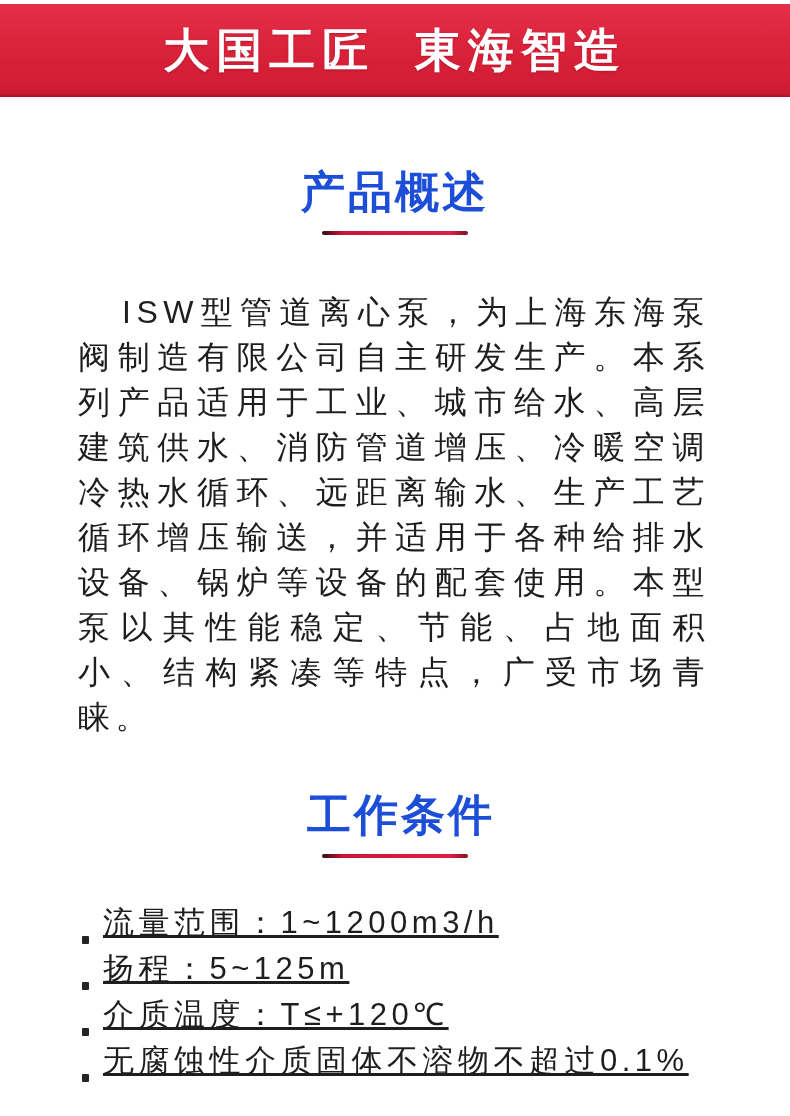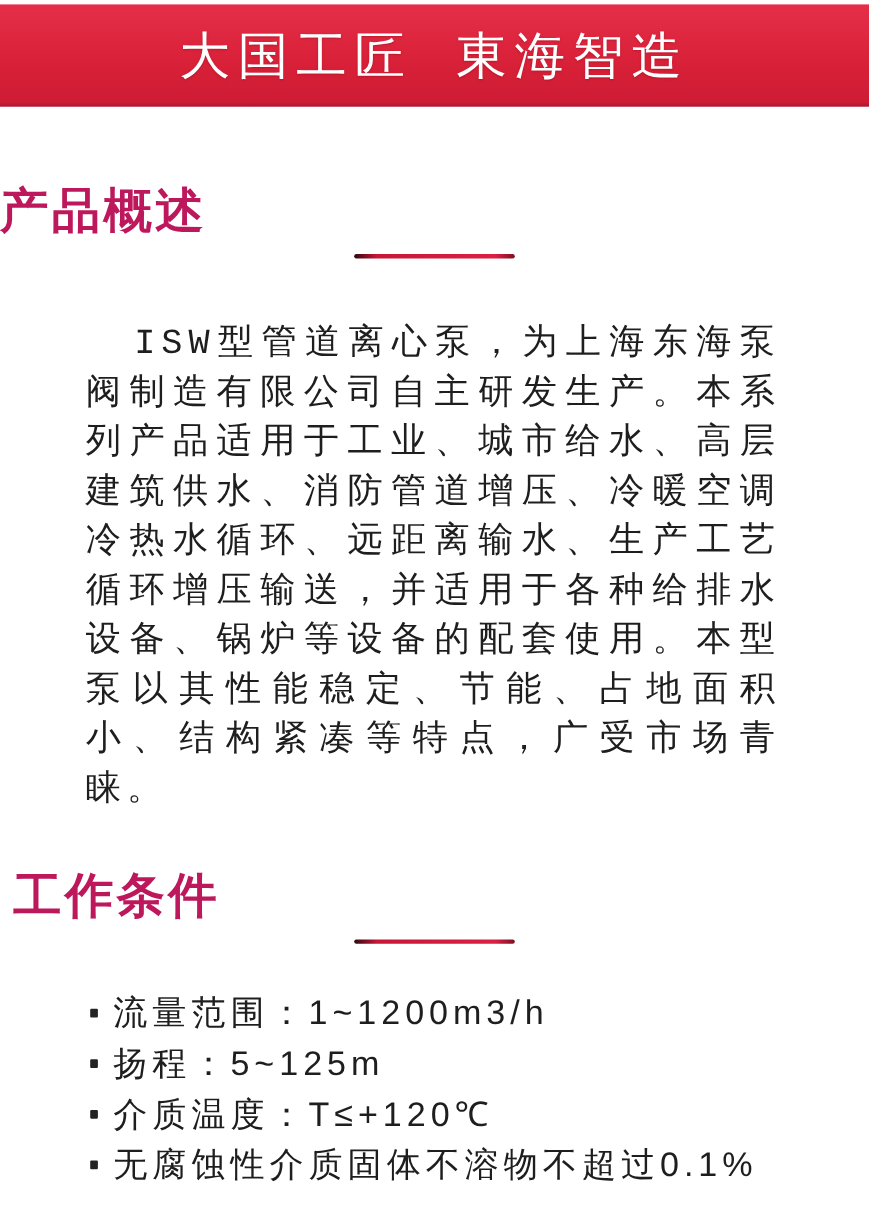--- a/index.html
+++ b/index.html
@@ -15,70 +15,70 @@
     margin-top: 4px;
     height: 93px;
     background: linear-gradient(180deg, #e52e48 0%, #d92139 55%, #ce1c34 96%, #a6162a 100%);
     display: flex;
     align-items: center;
     justify-content: center;
   }
   .banner-title {
     color: #ffffff;
     font-size: 46px;
-    font-weight: 400;
+    font-weight: 700;
     letter-spacing: 7px;
     white-space: pre;
     text-shadow: 0 1px 2px rgba(120,0,15,0.35);
   }
 
   
   .section-title {
     margin-top: 70px;
-    text-align: left;
+    text-align: center;
     font-size: 44px;
     line-height: 50px;
     font-weight: 700;
-    color: #be185d;
+    color: #1d4ed8;
     letter-spacing: 3px;
   }
   .section-title.second { margin-top: 50px; margin-left: 12px; }
   .title-underline {
     width: 146px;
     height: 4px;
     margin: 14px auto 0 auto;
     border-radius: 2px;
     background: linear-gradient(90deg, #30090f 0%, #c81736 14%, #da2043 88%, #7e1022 100%);
   }
 
   
   .paragraph {
     margin: 55px 80px 0 78px;
     font-size: 32px;
     line-height: 45px;
     letter-spacing: 5.5px;
     color: #1e1e1e;
     text-align: justify;
     text-indent: 44px;
-    font-family: Liberation Mono, monospace;
   }
 
   
   .cond-list {
     list-style: none;
     margin: 40px 60px 0 82px;
   }
   .cond-list li {
     display: flex;
-    align-items: center;
+    align-items: flex-end;
     height: 46px;
     font-size: 31px;
     letter-spacing: 4.5px;
     color: #1e1e1e;
     white-space: nowrap;
+    text-decoration: underline;
   }
   .bullet {
     display: inline-block;
     width: 7px;
     height: 8px;
     background: #242424;
     border-radius: 1px;
     margin-right: 14px;
     flex: 0 0 auto;
   }

